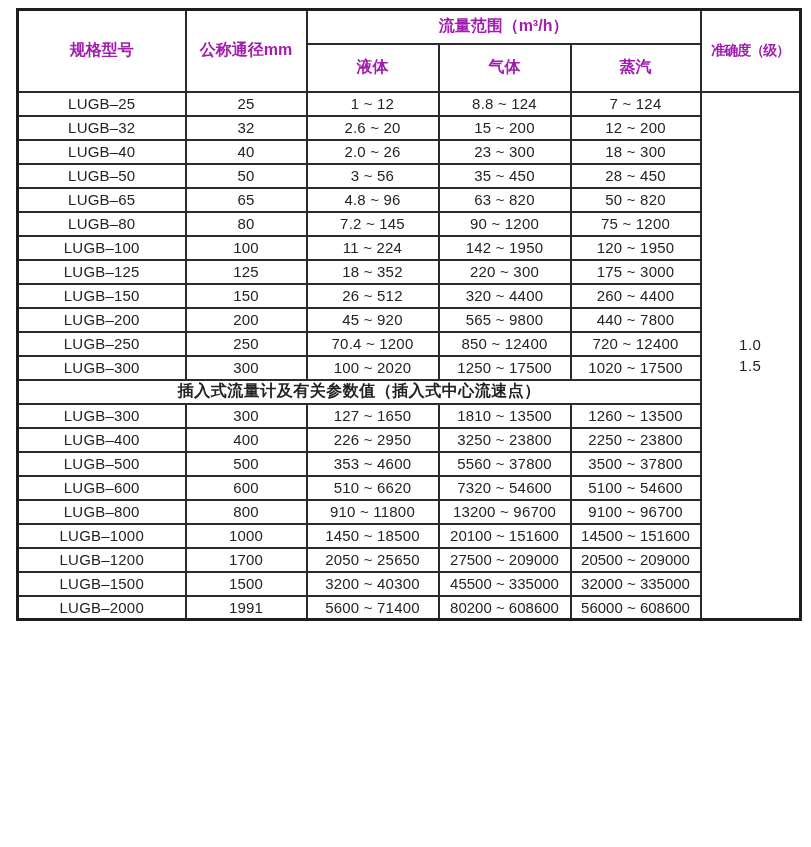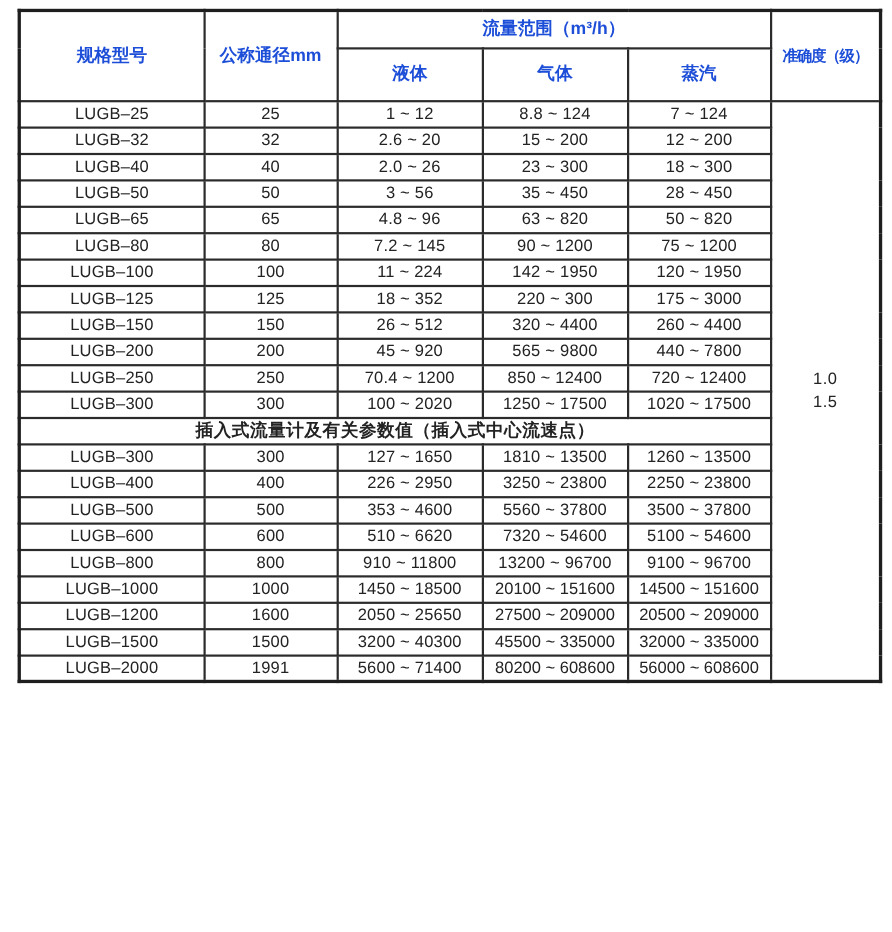--- a/index.html
+++ b/index.html
@@ -36,21 +36,21 @@
   }
   table.spec-table {
     border: 3px solid #1e1e1e;
   }
   thead tr.hrow1 { height: 34px; }
   thead tr.hrow2 { height: 48px; }
   tbody tr { height: 24px; }
   th {
     font-weight: bold;
     font-size: 16px;
-    color: #1d4ed8;
+    color: #a21caf;
   }
   th.accuracy-h {
     font-size: 14px;
     letter-spacing: -1px;
     padding: 0;
   }
   td {
     font-size: 15px;
     font-weight: normal;
     color: #232323;
@@ -225,21 +225,21 @@
         </tr>
         <tr>
           <td>LUGB–1000</td>
           <td>1000</td>
           <td>1450 ~ 18500</td>
           <td class="num-wide">20100 ~ 151600</td>
           <td class="num-wide">14500 ~ 151600</td>
         </tr>
         <tr>
           <td>LUGB–1200</td>
-          <td>1600</td>
+          <td>1700</td>
           <td>2050 ~ 25650</td>
           <td class="num-wide">27500 ~ 209000</td>
           <td class="num-wide">20500 ~ 209000</td>
         </tr>
         <tr>
           <td>LUGB–1500</td>
           <td>1500</td>
           <td>3200 ~ 40300</td>
           <td class="num-wide">45500 ~ 335000</td>
           <td class="num-wide">32000 ~ 335000</td>

